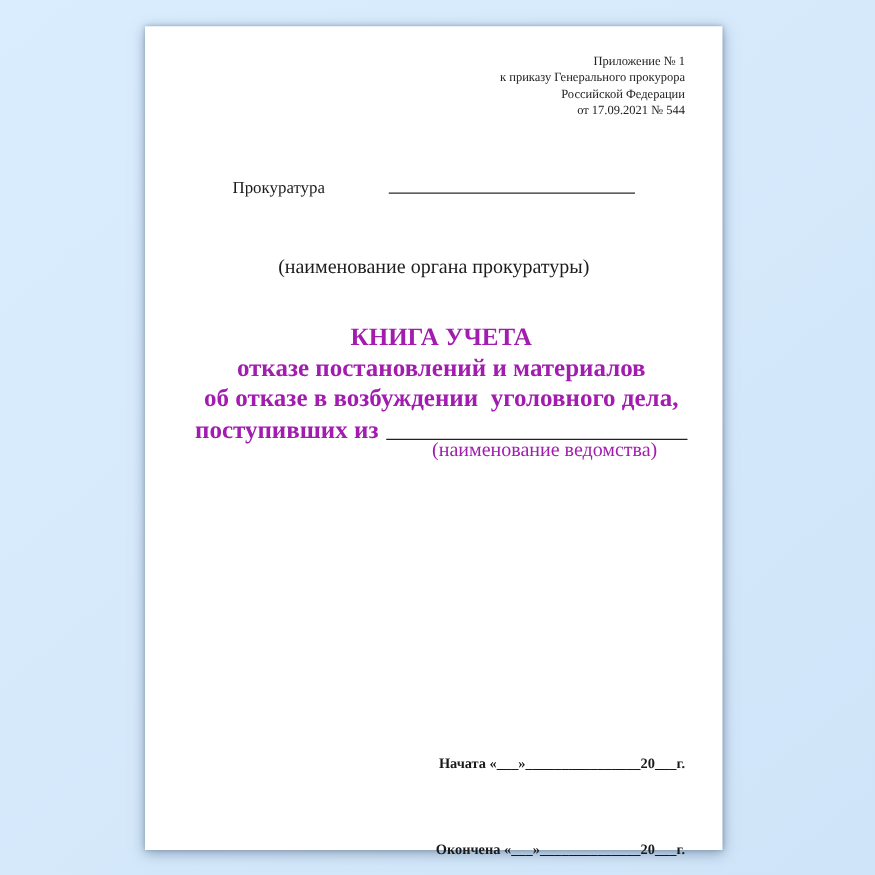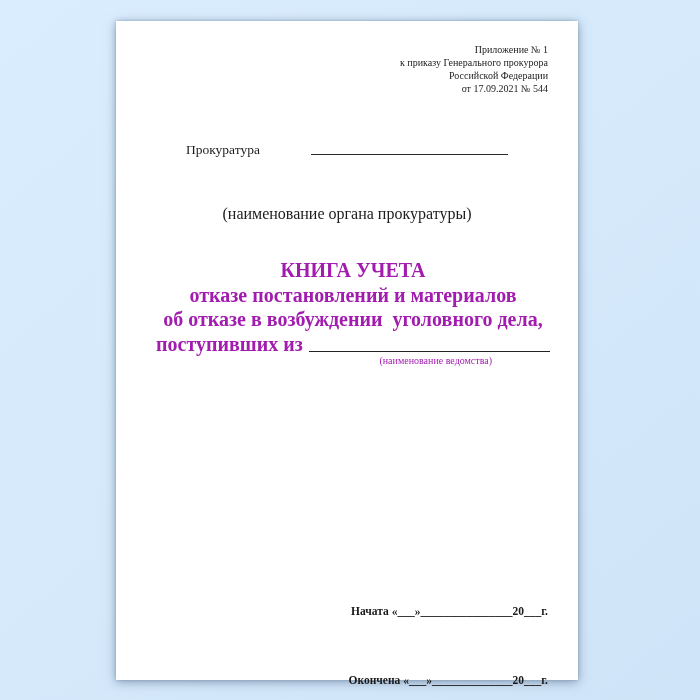--- a/index.html
+++ b/index.html
@@ -83,21 +83,21 @@
     text-align: left;
     white-space: pre;
   }
   .title-fill {
     border-bottom: 1.6px solid #222;
     transform: translateY(-4px);
     margin-left: 6px;
   }
   .vedomstvo-caption {
     font-weight: normal;
-    font-size: 10px;
+    font-size: 16px;
     line-height: 12px;
     margin-left: 42%;
     width: 58%;
     text-align: center;
     margin-top: -1px;
   }
   
   .footer-block {
     position: absolute;
     top: 533px;

